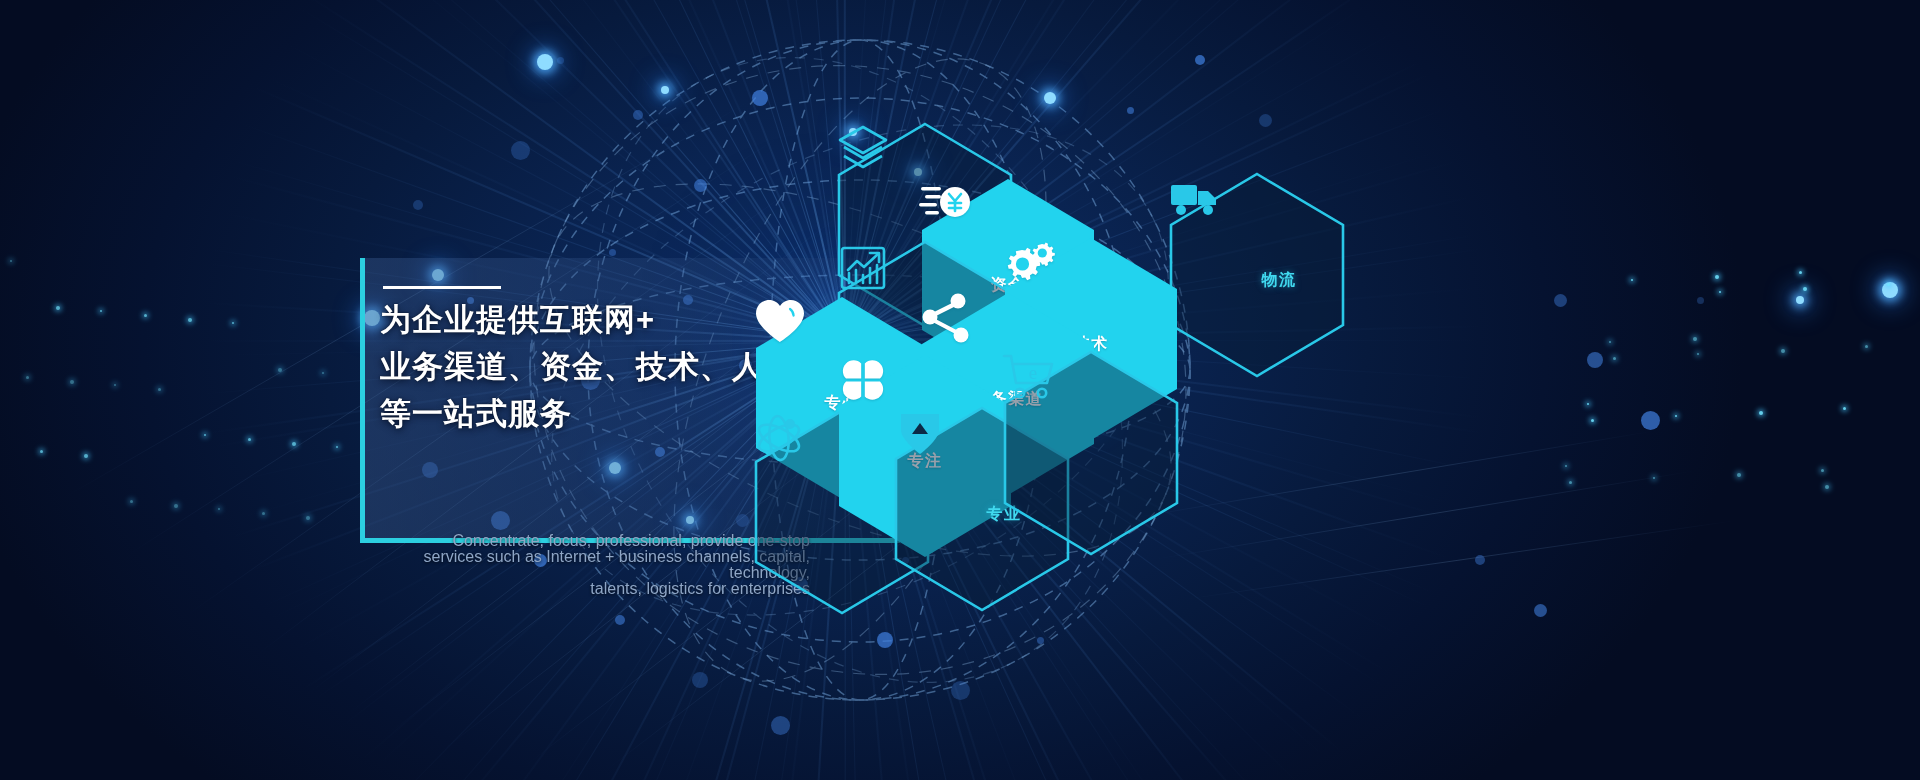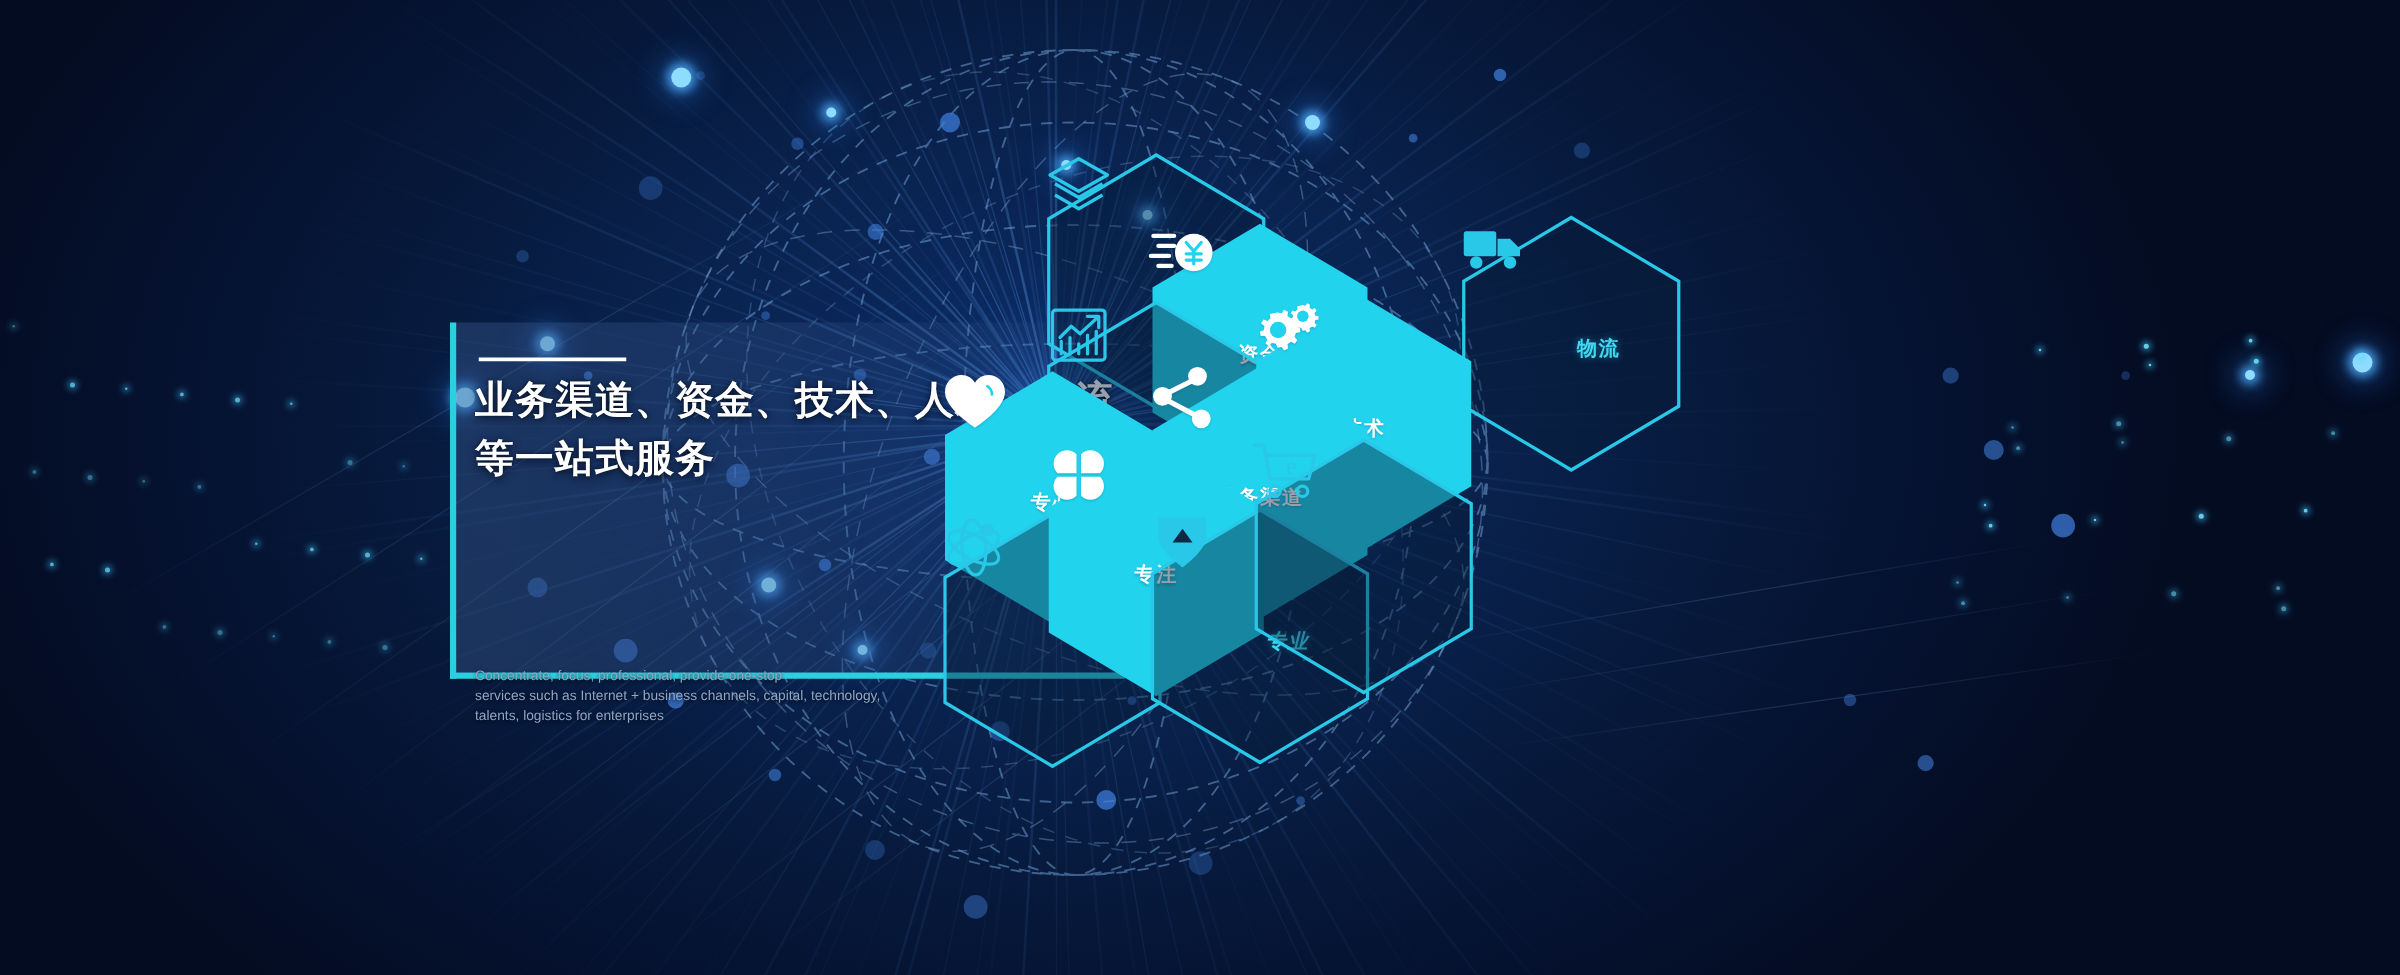--- a/index.html
+++ b/index.html
@@ -65,21 +65,21 @@
     color:#ffffff;
   }
   #headline .line{
     font-size:31px;font-weight:bold;line-height:47px;white-space:nowrap;
     text-shadow:0 2px 7px rgba(2,10,32,.85), 0 0 2px rgba(0,0,0,.6);
     letter-spacing:1px;
   }
   #headline .line.lead{letter-spacing:7px;}
   #subtext{
     position:absolute;left:380px;top:533px;width:430px;
-    text-align:left;color:#8fa6c6;font-size:11px;line-height:16px;
+    text-align:right;color:#8fa6c6;font-size:16px;line-height:16px;
     text-shadow:0 1px 3px rgba(0,0,0,.7);
   }
 
   
   #hexes{position:absolute;left:0;top:0;width:1920px;height:780px;}
   .hex{position:absolute;width:178px;height:206px;}
   .hex svg{position:absolute;left:0;top:0;width:178px;height:206px;overflow:visible;}
   .hex .content{
     position:absolute;left:0;top:0;width:178px;height:206px;
     display:flex;flex-direction:column;align-items:center;justify-content:center;
@@ -372,20 +372,21 @@
       <div class="spark" style="left: 204px; top: 434px; width: 2px; height: 2px; background: rgb(111, 227, 255); box-shadow: rgba(70, 200, 255, 0.65) 0px 0px 5px 2px; opacity: 0.75;"></div>
       <div class="spark" style="left: 1799px; top: 271px; width: 3px; height: 3px; background: rgb(111, 227, 255); box-shadow: rgba(70, 200, 255, 0.65) 0px 0px 5px 2px; opacity: 0.9;"></div>
       <div class="spark" style="left: 278px; top: 368px; width: 4px; height: 4px; background: rgb(111, 227, 255); box-shadow: rgba(70, 200, 255, 0.65) 0px 0px 5px 2px; opacity: 0.45;"></div>
       <div class="spark" style="left: 1565px; top: 465px; width: 2px; height: 2px; background: rgb(111, 227, 255); box-shadow: rgba(70, 200, 255, 0.65) 0px 0px 5px 2px; opacity: 0.6;"></div>
     </div>
 
   <div id="text-panel"></div>
   <div id="headline-rule"></div>
 
   <div id="headline">
+    <div class="line">为企业提供互联网+</div>
     <div class="line">业务渠道、资金、技术、人才、物流</div>
     <div class="line">等一站式服务</div>
   </div>
 
   <div id="subtext">
     <div>Concentrate, focus, professional, provide one-stop</div>
     <div>services such as Internet + business channels, capital, technology,</div>
     <div>talents, logistics for enterprises</div>
   </div>
 
@@ -554,21 +555,21 @@
                 <path d="M25.2 25.6 V10.4 A10.3 10.3 0 1 0 10 25.6 Z"></path>
                 <path d="M28.8 25.6 H44 A10.3 10.3 0 1 0 28.8 10.4 Z"></path>
                 <path d="M28.8 28.4 V43.6 A10.3 10.3 0 1 0 44 28.4 Z"></path>
                 <path d="M25.2 28.4 H10 A10.3 10.3 0 1 0 25.2 43.6 Z"></path>
               </g>
             </svg>
           </span>
           <span class="lbl">专注</span>
         </div>
       </div>
-      <div class="hex outline" style="left: 919px; top: 406px; font-style: italic;">
+      <div class="hex outline" style="left: 893px; top: 406px;">
         <svg viewBox="0 0 178 206">
           <polygon points="89,2 175,53 175,153 89,204 3,153 3,53" fill="rgba(8,28,54,0.42)" stroke="#29c8e8" stroke-width="2.6"></polygon>
         </svg>
         <div class="content">
           <span>
             <svg class="ico" viewBox="0 0 54 54" fill="none" xmlns="http://www.w3.org/2000/svg">
               <g fill="#29c8e8">
                 <path d="M8 8 H46 V24 C46 34 27 48 27 48 C27 48 8 34 8 24 Z"></path>
               </g>
               <path d="M19 28 L27 17 L35 28 Z" fill="#0c2a46"></path>

